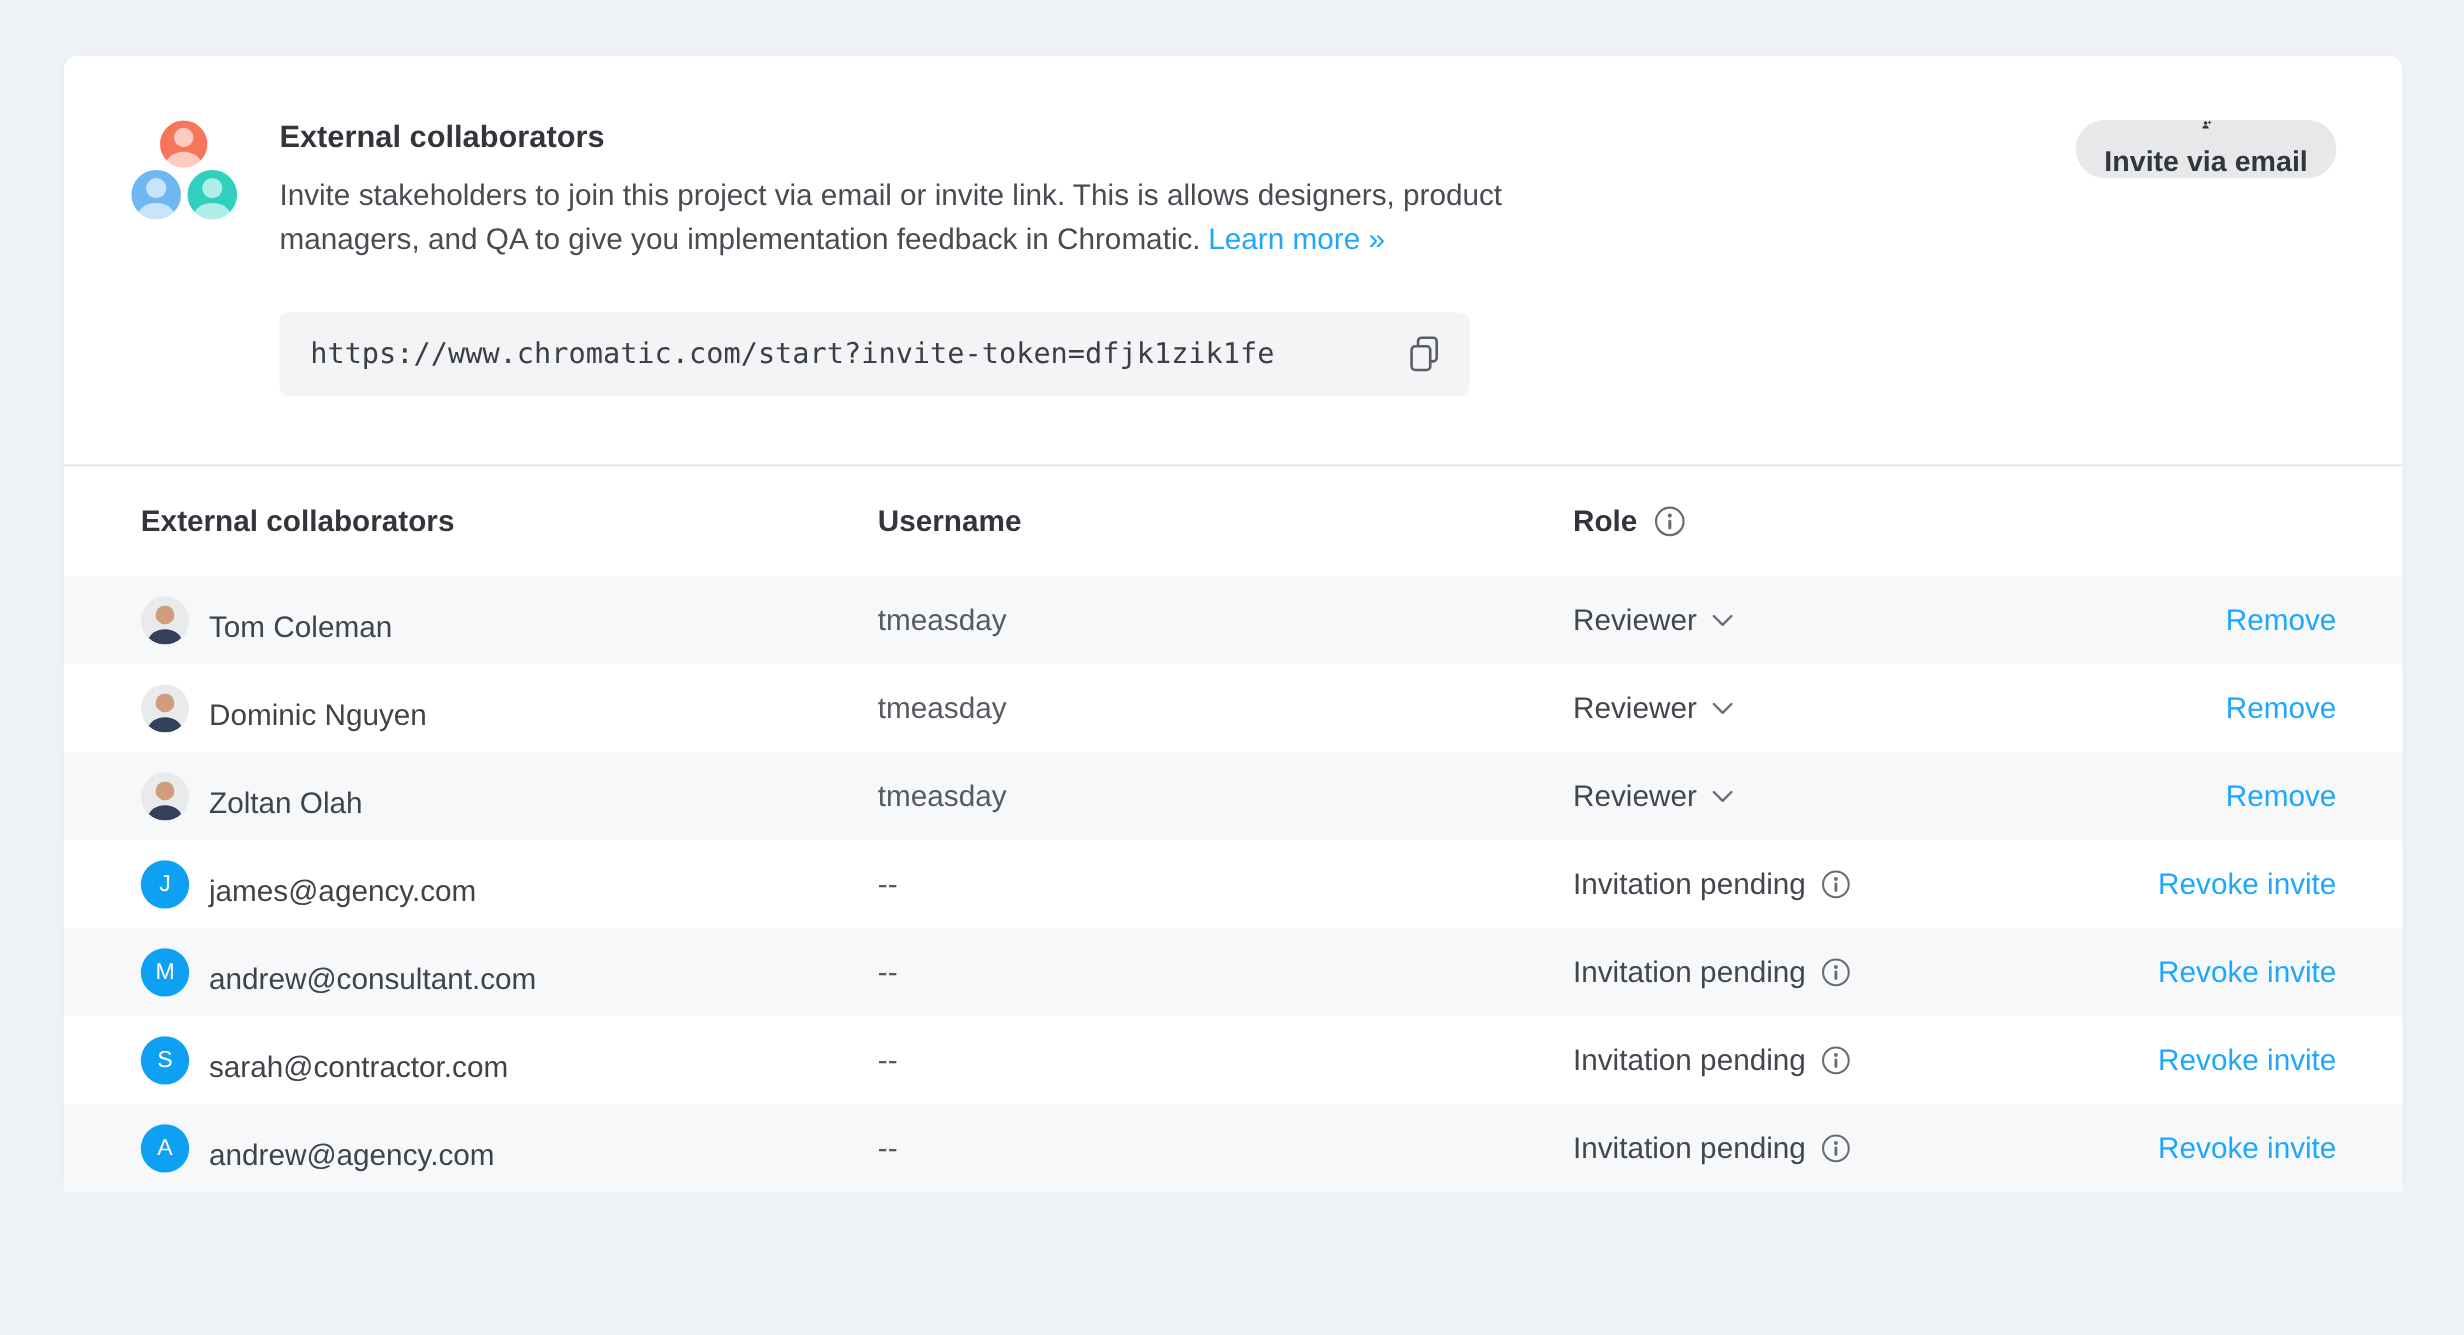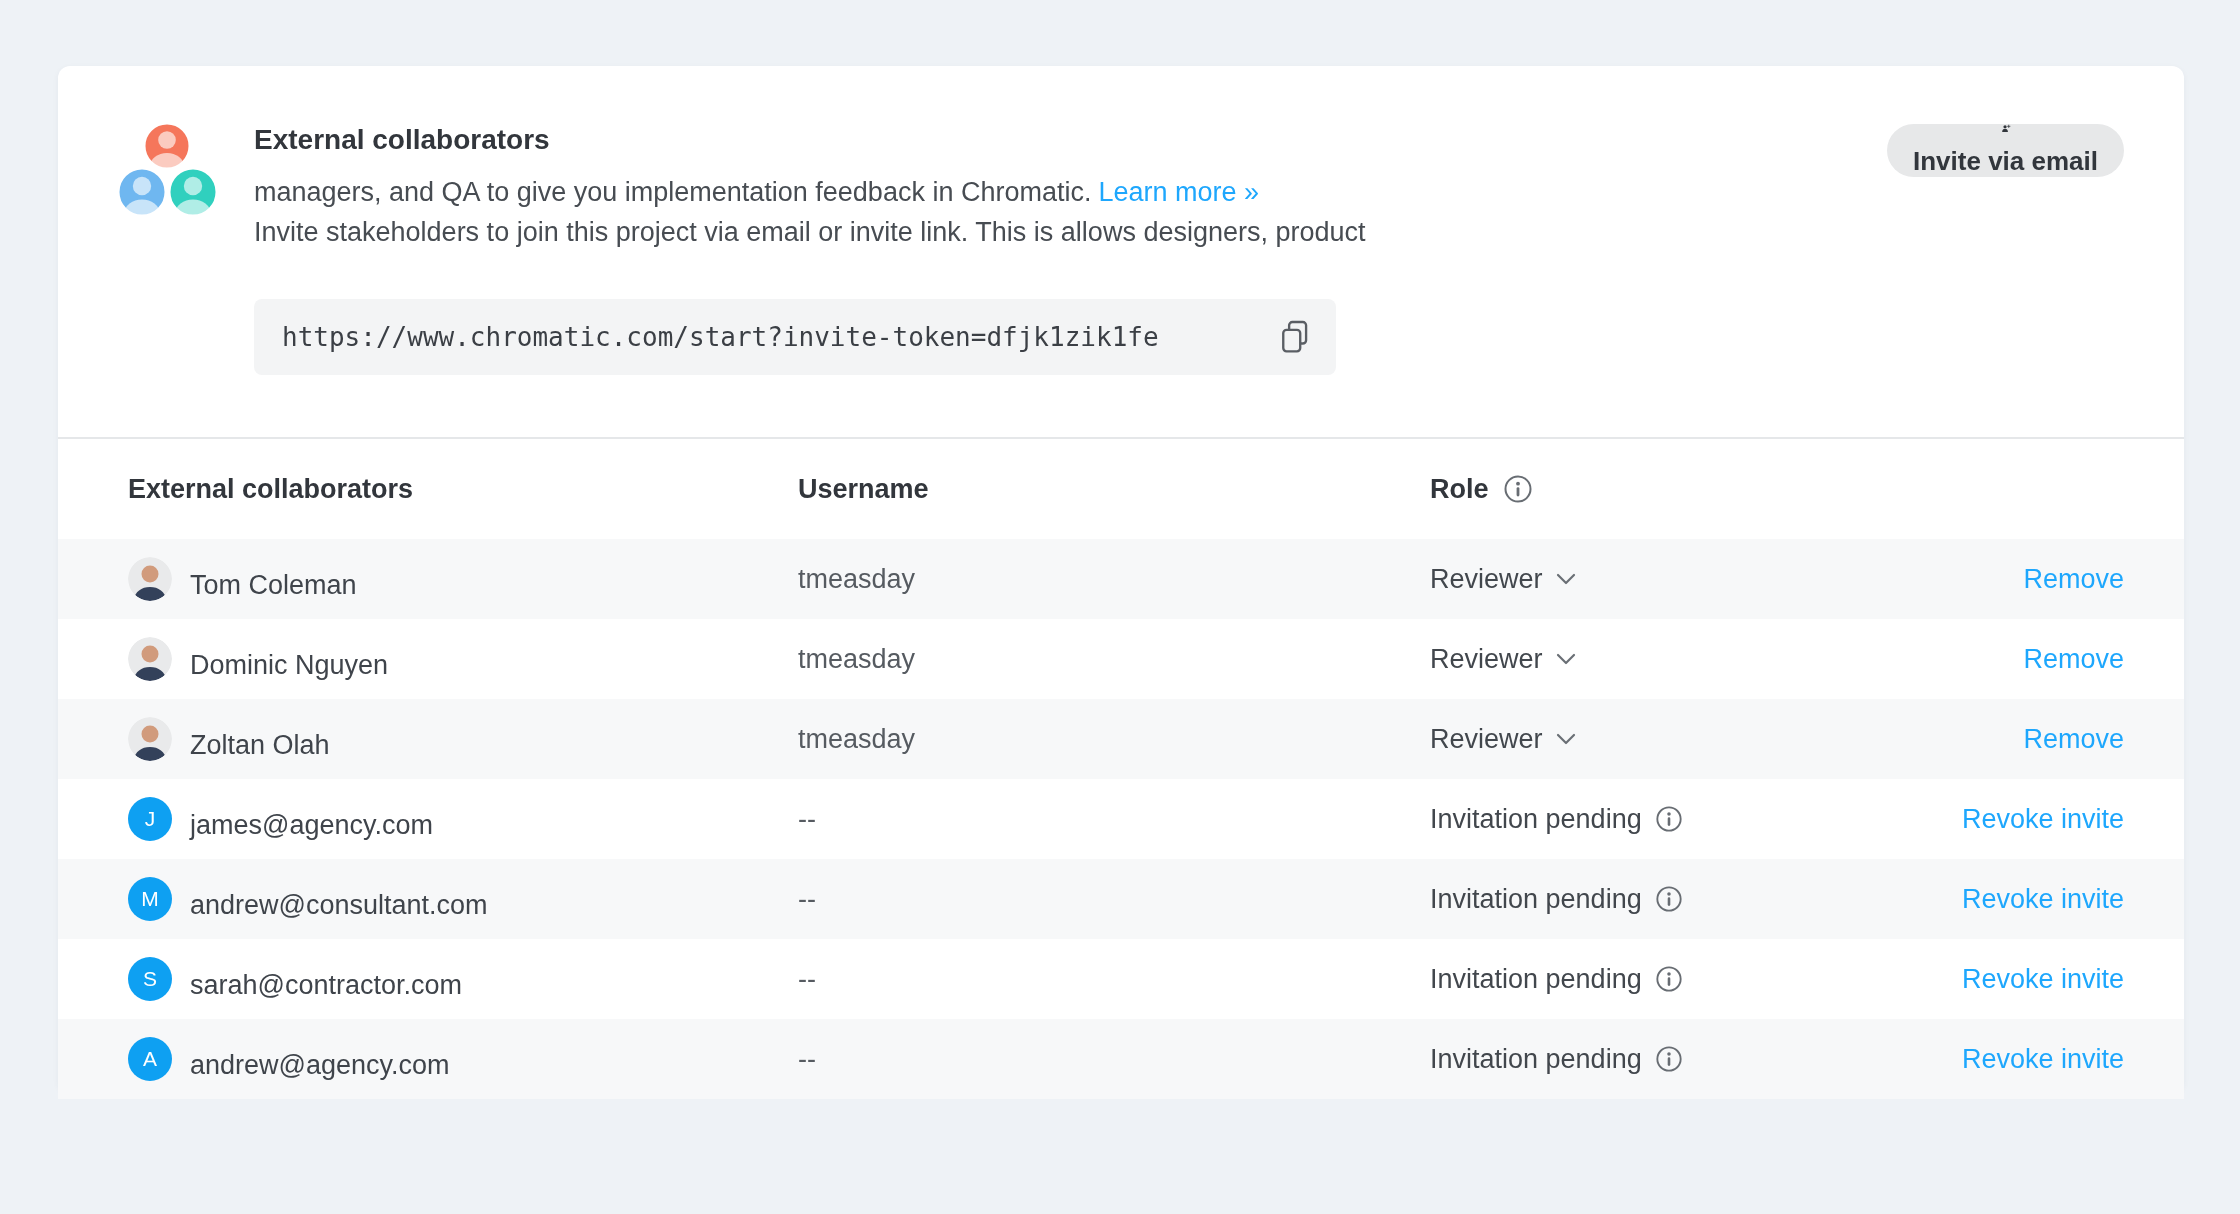--- a/index.html
+++ b/index.html
@@ -5,21 +5,21 @@
   * { margin: 0; padding: 0; box-sizing: border-box; }
   html, body { width: 2240px; height: 1214px; overflow: hidden; }
   body {
     background: #eef2f6;
     font-family: "Liberation Sans", sans-serif;
     color: #42474d;
     position: relative;
   }
   .card {
     position: absolute;
-    left: 58px; top: 66px;
+    left: 58px; top: 51px;
     width: 2126px; height: 1026px;
     background: #ffffff;
     border-radius: 12px;
     box-shadow: 0 2px 6px rgba(40,60,80,0.05);
     text-decoration: underline;
   }
   
   .avatar-cluster { position: absolute; left: 52px; top: 52px; width: 170px; height: 160px; }
   .header-text { position: absolute; left: 196px; top: 58px; width: 1320px; }
   .page-title { font-size: 28px; font-weight: 700; color: #32363c; }
@@ -114,22 +114,22 @@
           <circle cx="83" cy="68" r="9.2"></circle>
           <ellipse cx="83" cy="95" rx="17.5" ry="13.5"></ellipse>
         </g>
       </g>
     </svg>
   </div>
 
   <div class="header-text">
     <div class="page-title">External collaborators</div>
     <div class="description">
+      <span class="line">Invite stakeholders to join this project via email or invite link. This is allows designers, product</span>
       <span class="line"><span>managers, and QA to give you implementation feedback in Chromatic.</span><a class="learn-more">Learn more »</a></span>
-      <span class="line">Invite stakeholders to join this project via email or invite link. This is allows designers, product</span>
     </div>
   </div>
 
   <button class="invite-button">
     <svg width="28" height="28" viewBox="0 0 28 28">
       <circle cx="11" cy="8.5" r="5" fill="#32363c"></circle>
       <path d="M2 24.5c0-6 4-9.5 9-9.5s9 3.5 9 9.5z" fill="#32363c"></path>
       <path d="M22.5 3.5v7.5 M18.7 7.2h7.6" stroke="#32363c" stroke-width="2.4" stroke-linecap="round"></path>
     </svg>
     <span>Invite via email</span>

